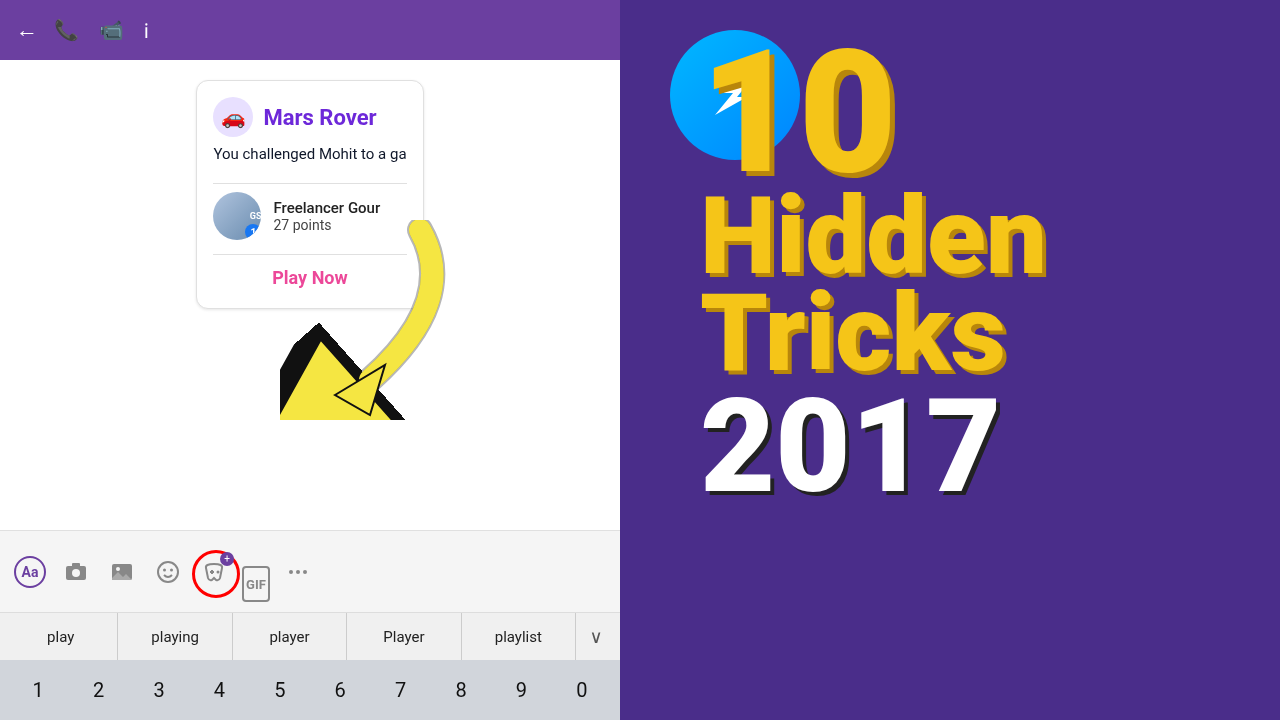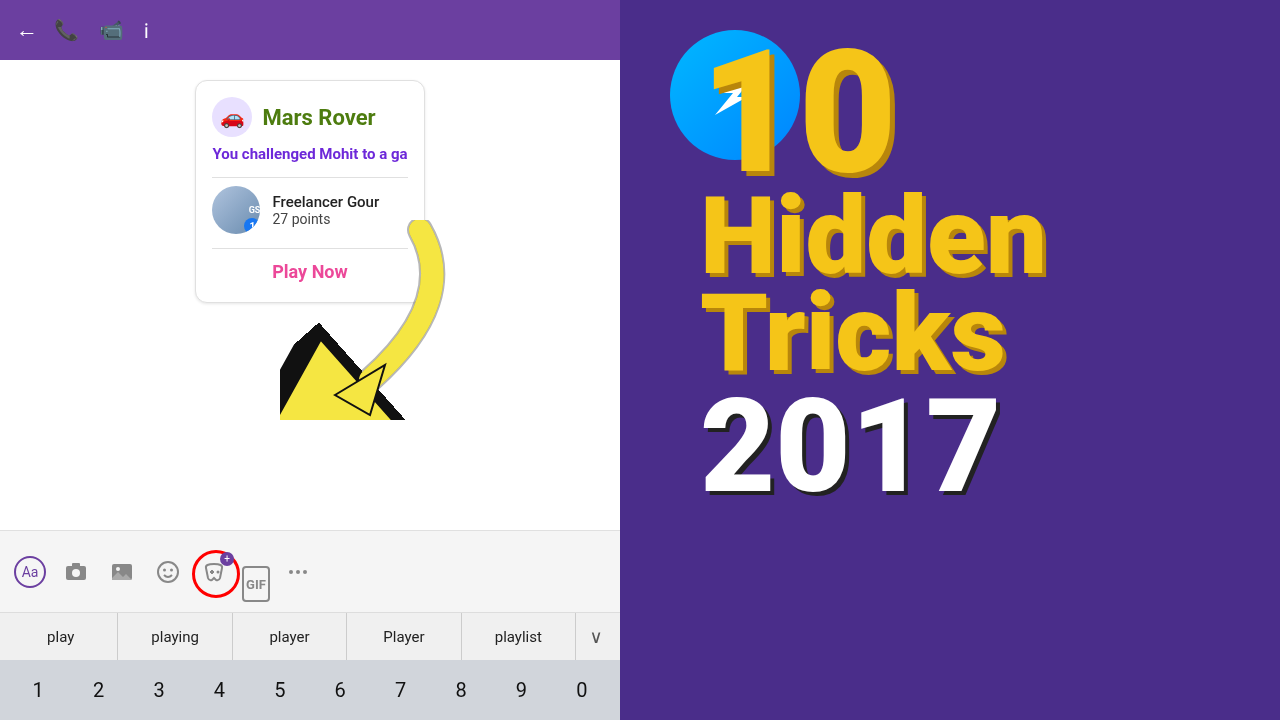--- a/index.html
+++ b/index.html
@@ -89,27 +89,26 @@
       border-radius: 50%;
       background: #e8e0ff;
       display: flex;
       align-items: center;
       justify-content: center;
       font-size: 20px;
     }
     .game-title {
       font-size: 22px;
       font-weight: 700;
-      color: #4d7c0f;
+      color: #6d28d9;
     }
     .game-challenge-text {
-      color: #6d28d9;
+      color: #0f172a;
       font-size: 15px;
-      margin-bottom: 14px;
-      font-weight: bold;
+      margin-bottom: 20px;
     }
 
     
     .score-row {
       display: flex;
       align-items: center;
       gap: 12px;
       margin-bottom: 14px;
     }
     .score-avatar {
@@ -182,21 +181,21 @@
       justify-content: center;
       cursor: pointer;
       font-size: 18px;
       color: #555;
       background: transparent;
       border: none;
       position: relative;
     }
     .toolbar-btn-text {
       font-size: 14px;
-      font-weight: 400;
+      font-weight: 700;
       color: #6b3fa0;
       border: 2px solid #6b3fa0;
       border-radius: 50%;
       width: 32px;
       height: 32px;
       display: flex;
       align-items: center;
       justify-content: center;
     }
 

